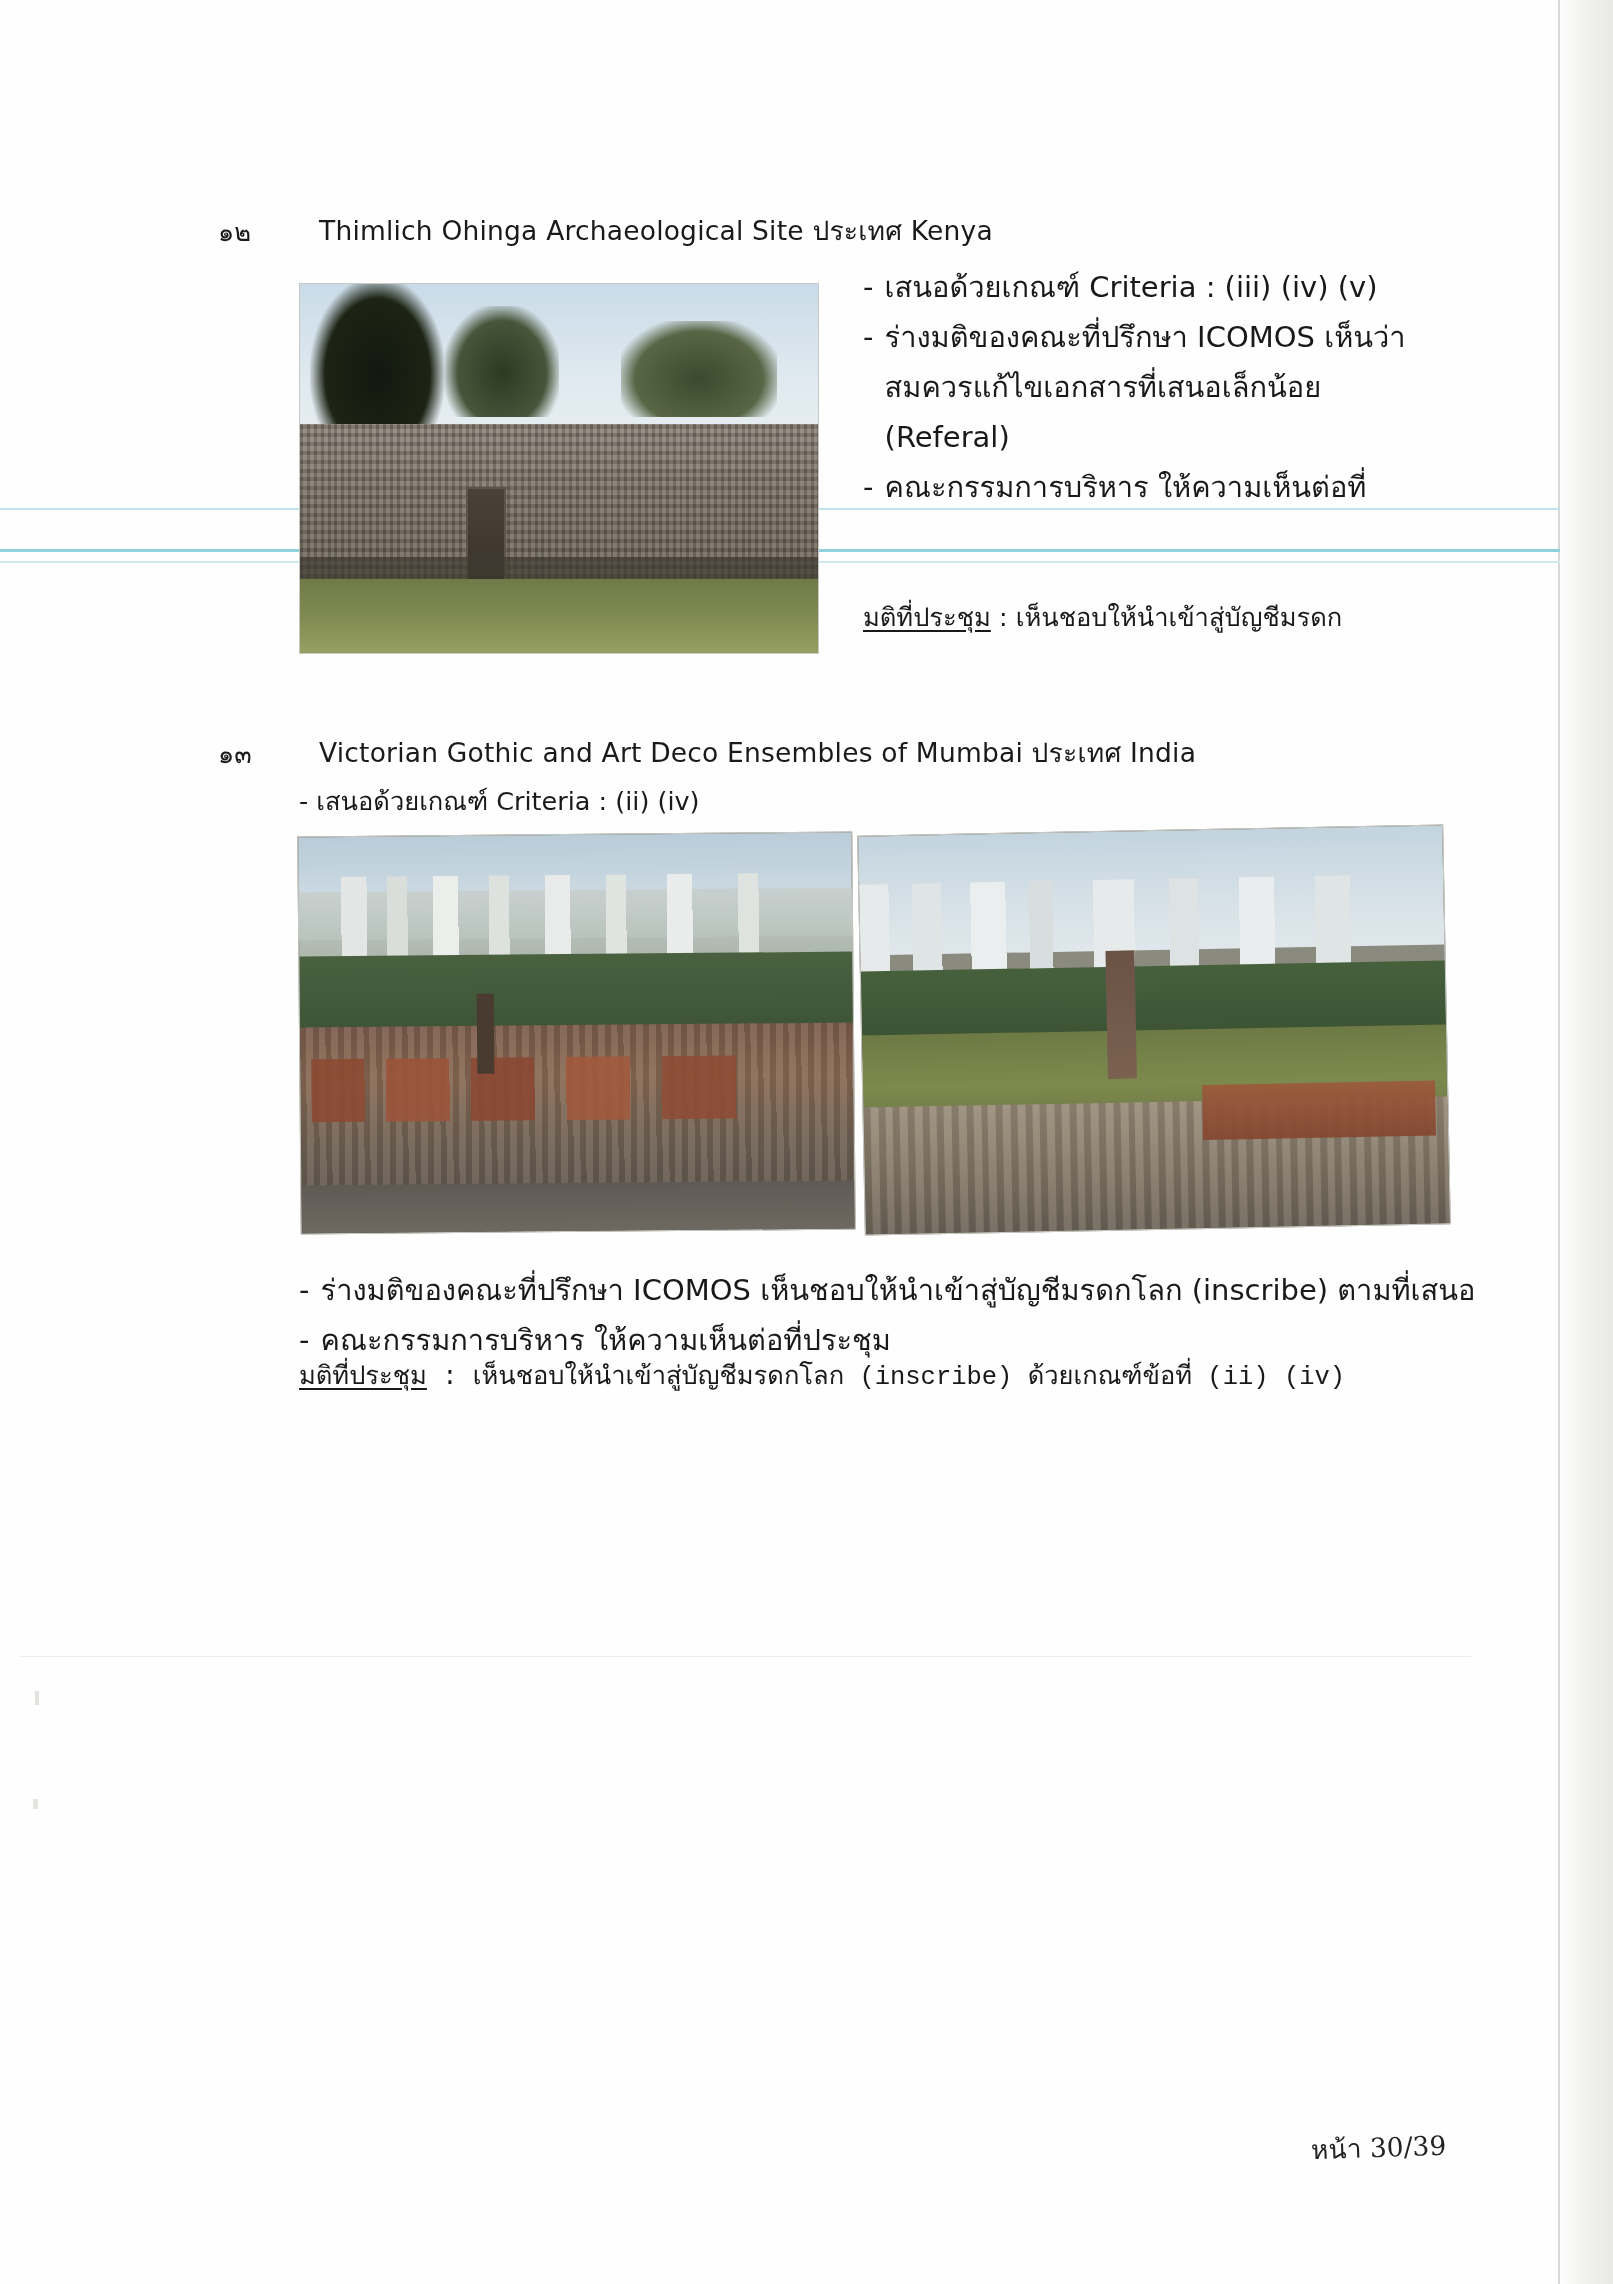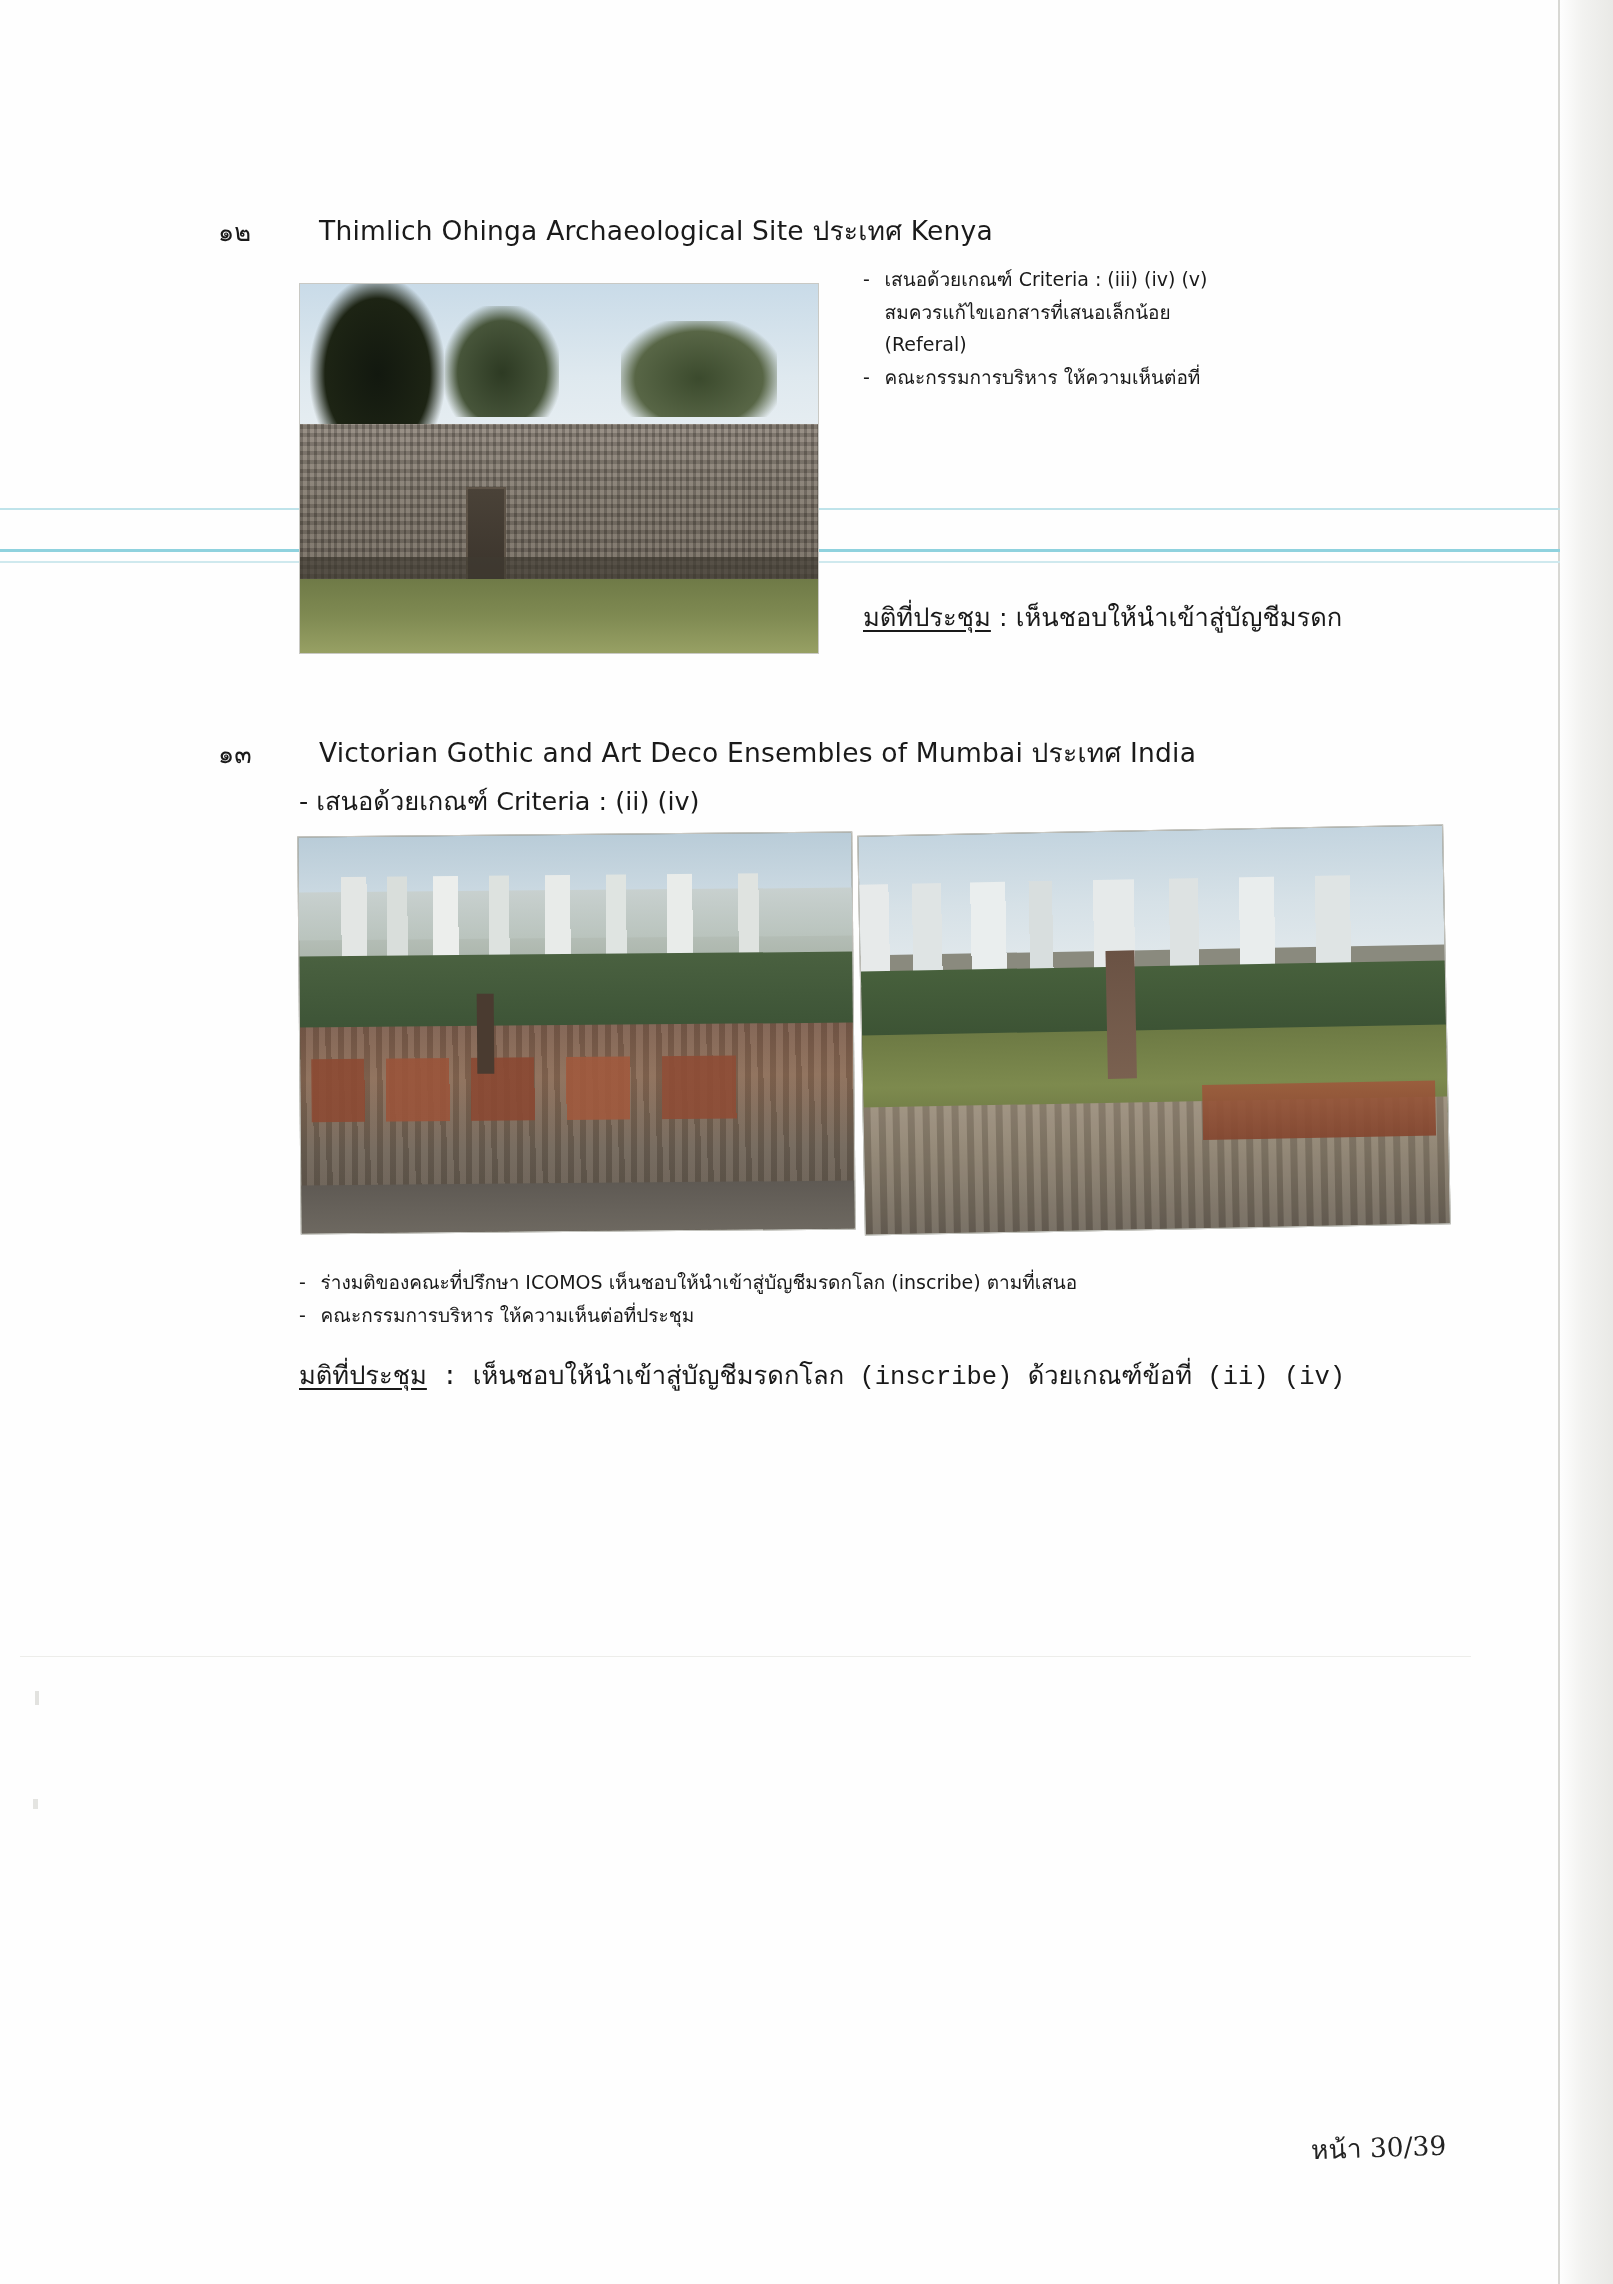--- a/index.html
+++ b/index.html
@@ -159,21 +159,21 @@
     background: linear-gradient(to bottom, #6f7a47 0%, #7f8a52 50%, #97a064 100%);
   }
 
   
   .bullets {
     position: absolute;
   }
   .bullet-line {
     position: relative;
     font-family: "DejaVu Sans", sans-serif;
-    font-size: 19px;
+    font-size: 29px;
     color: #191919;
     line-height: 1.72;
     white-space: nowrap;
   }
   .bullet-line .dash {
     display: inline-block;
     width: 21.6px;
   }
   .bullet-cont {
     padding-left: 21.6px;
@@ -355,20 +355,23 @@
       <div class="p1-wall"></div>
       <div class="p1-door"></div>
       <div class="p1-shadowband"></div>
       <div class="p1-ground"></div>
     </div>
 
     <div class="bullets" style="left:863px; top:247px;">
       <div class="bullet-line">
         <span class="dash">-</span><span>เสนอด้วยเกณฑ์ Criteria : (iii) (iv) (v)</span>
       </div>
+      <div class="bullet-line">
+        <span class="dash">-</span><span>ร่างมติของคณะที่ปรึกษา ICOMOS เห็นว่า</span>
+      </div>
       <div class="bullet-line bullet-cont">
         <span>สมควรแก้ไขเอกสารที่เสนอเล็กน้อย</span>
       </div>
       <div class="bullet-line bullet-cont">
         <span>(Referal)</span>
       </div>
       <div class="bullet-line">
         <span class="dash">-</span><span>คณะกรรมการบริหาร ให้ความเห็นต่อที่</span>
       </div>
     </div>

